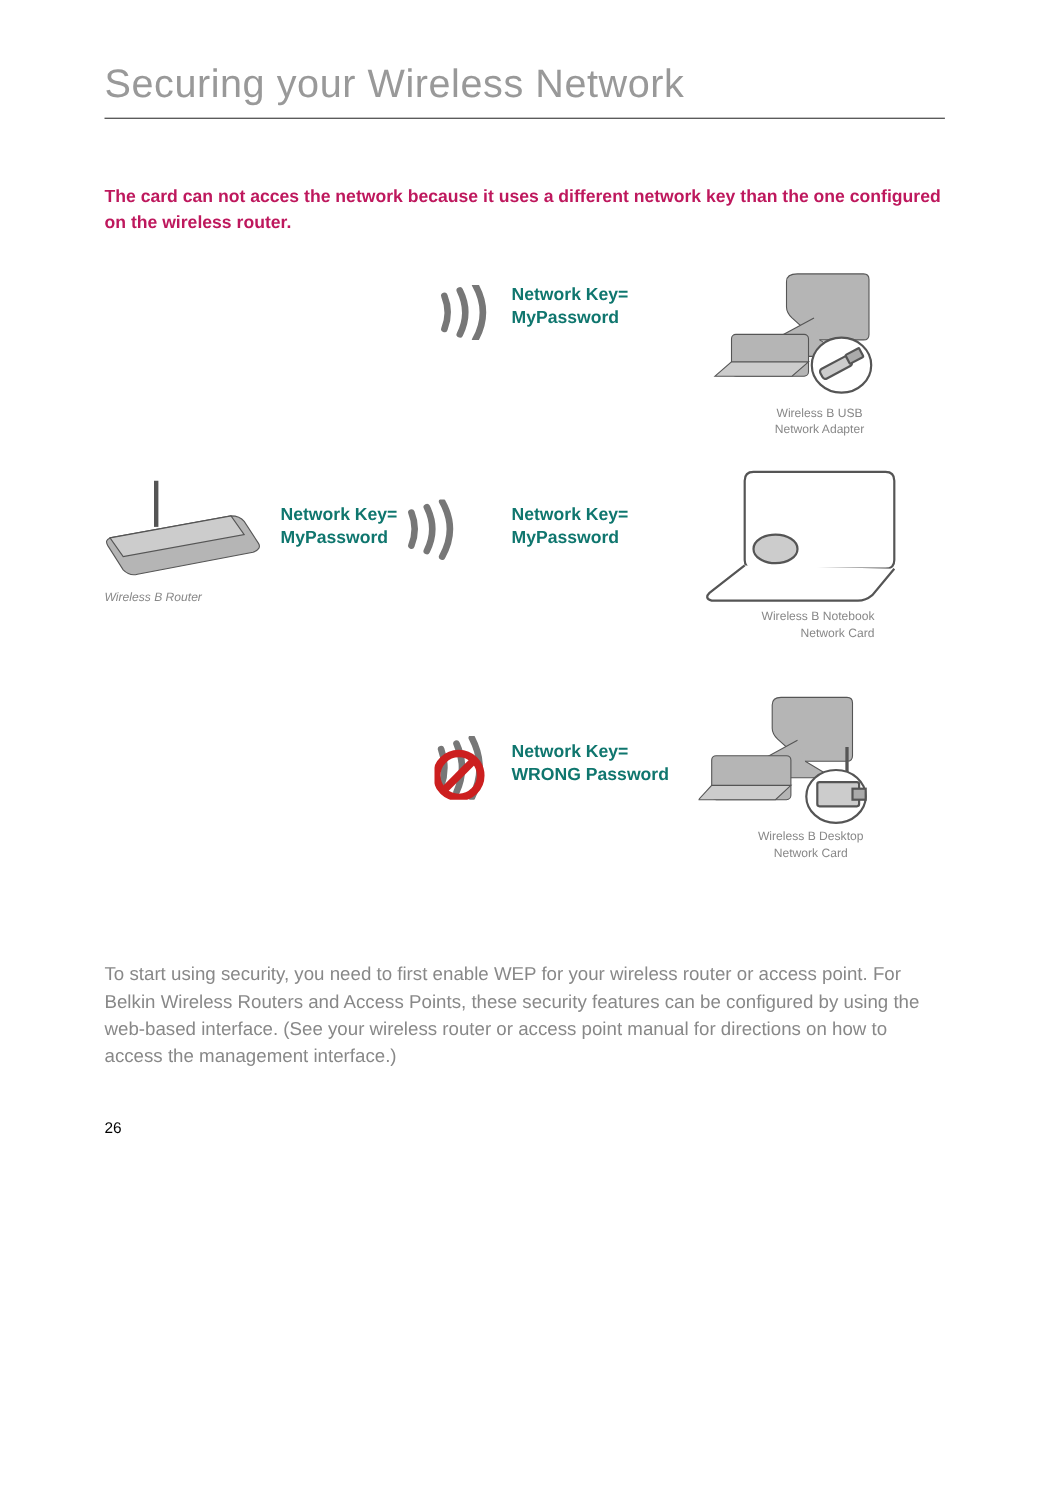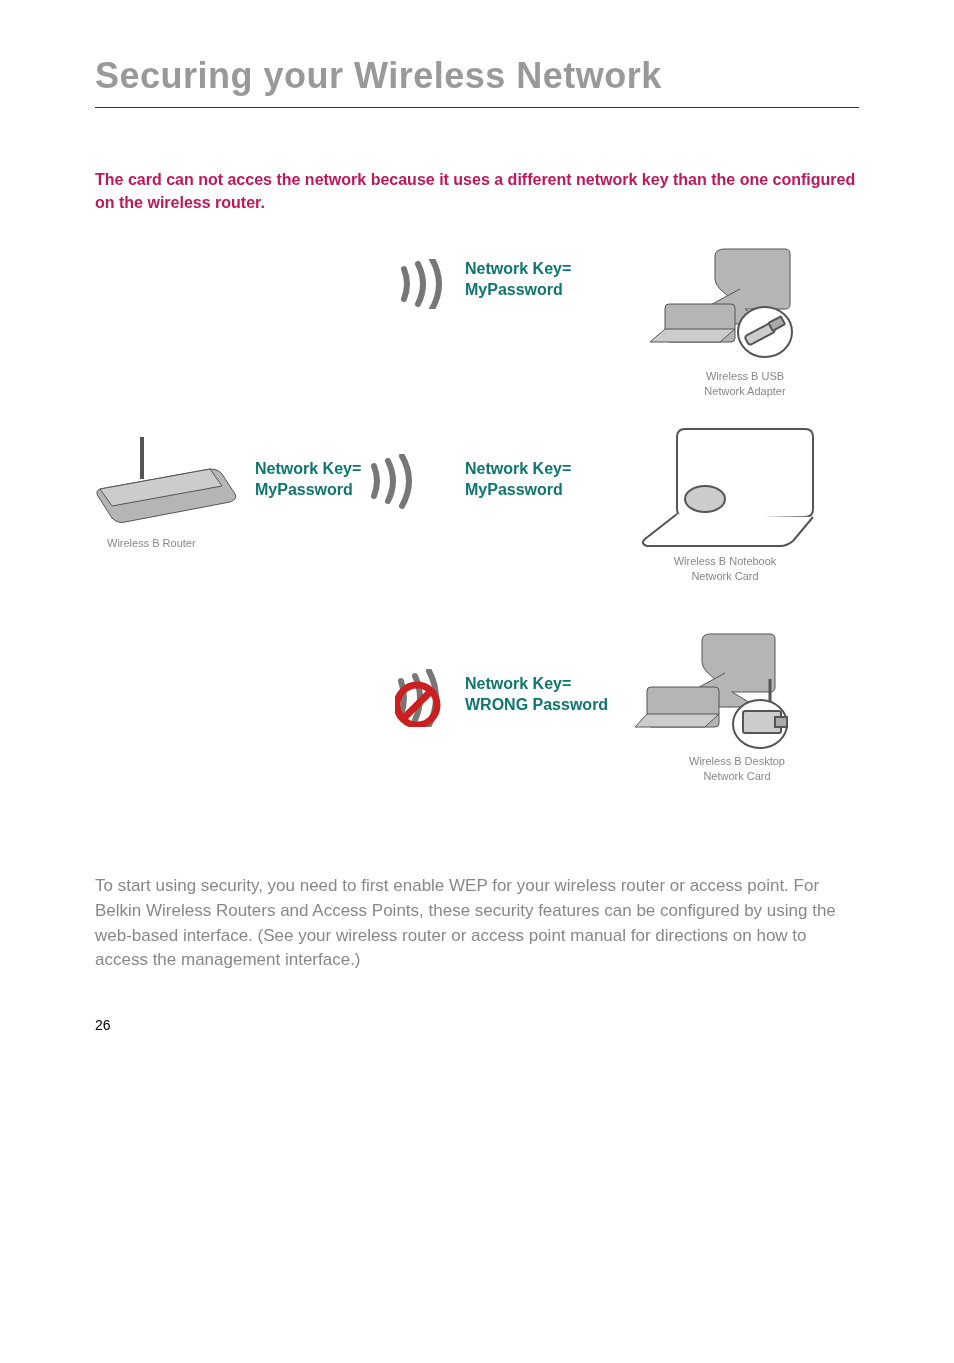--- a/index.html
+++ b/index.html
@@ -10,21 +10,21 @@
     width: 954px;
   }
   .page {
     padding: 55px 95px 40px 95px;
     box-sizing: border-box;
     width: 954px;
   }
   .title {
     font-size: 36px;
     color: #999;
-    font-weight: 700;
+    font-weight: 400;
     letter-spacing: 0.5px;
     margin: 0 0 10px 0;
     font-family: "Arial", sans-serif;
   }
   .title-rule {
     border: none;
     border-top: 1px solid #333;
     margin: 0 0 60px 0;
   }
   .intro {
@@ -124,21 +124,21 @@
 
     <div style="position:absolute; left:-5px; top:190px;">
       <svg width="150" height="95" viewBox="0 0 150 95">
         <g fill="#b5b5b5" stroke="#555" stroke-width="1">
           <line x1="52" y1="3" x2="52" y2="45" stroke="#555" stroke-width="4"></line>
           <path d="M10 55 L120 35 Q128 35 132 40 L145 60 Q148 65 140 68 L35 88 Q28 90 22 84 L8 62 Q5 57 10 55 Z"></path>
           <path d="M10 55 L120 35 L132 52 L22 72 Z" fill="#ccc"></path>
         </g>
       </svg>
     </div>
-    <div class="devlabel" style="position:absolute; left:12px; top:292px; text-align:right;">Wireless B Router</div>
+    <div class="devlabel" style="position:absolute; left:0px; top:292px; text-align:right;font-style:italic;">Wireless B Router</div>
 
     <div class="keylabel" style="position:absolute; left:160px; top:215px;">Network Key=
 MyPassword</div>
     <div style="position:absolute; left:275px; top:210px;">
       <svg width="50" height="55" viewBox="0 0 50 55">
         <g fill="none" stroke="#777" stroke-width="6" stroke-linecap="round">
           <path d="M4 12 Q 10 27 4 42"></path>
           <path d="M18 7 Q 28 27 18 47"></path>
           <path d="M32 2 Q 46 27 32 52"></path>
         </g>
@@ -151,21 +151,21 @@
 
     <div style="position:absolute; left:530px; top:175px;">
       <svg width="200" height="130" viewBox="0 0 200 130">
         <g fill="#fff" stroke="#555" stroke-width="2">
           <path d="M60 10 L180 10 Q188 10 188 18 L188 90 Q188 98 180 98 L60 98 Q52 98 52 90 L52 18 Q52 10 60 10 Z"></path>
           <path d="M52 95 L20 120 Q15 125 22 127 L155 127 Q162 127 168 122 L188 98"></path>
           <ellipse cx="80" cy="80" rx="20" ry="13" fill="#ccc"></ellipse>
         </g>
       </svg>
     </div>
-    <div class="devlabel" style="position:absolute; left:560px; top:310px; width:140px;">Wireless B Notebook
+    <div class="devlabel" style="position:absolute; left:560px; top:310px; width:140px;text-align:right;">Wireless B Notebook
 Network Card</div>
 
     <div style="position:absolute; left:300px; top:425px;">
       <svg width="60" height="58" viewBox="0 0 60 58">
         <g fill="none" stroke="#777" stroke-width="6" stroke-linecap="round">
           <path d="M6 12 Q 12 29 6 46"></path>
           <path d="M20 7 Q 30 29 20 51"></path>
           <path d="M34 2 Q 48 29 34 56"></path>
         </g>
         <g>

